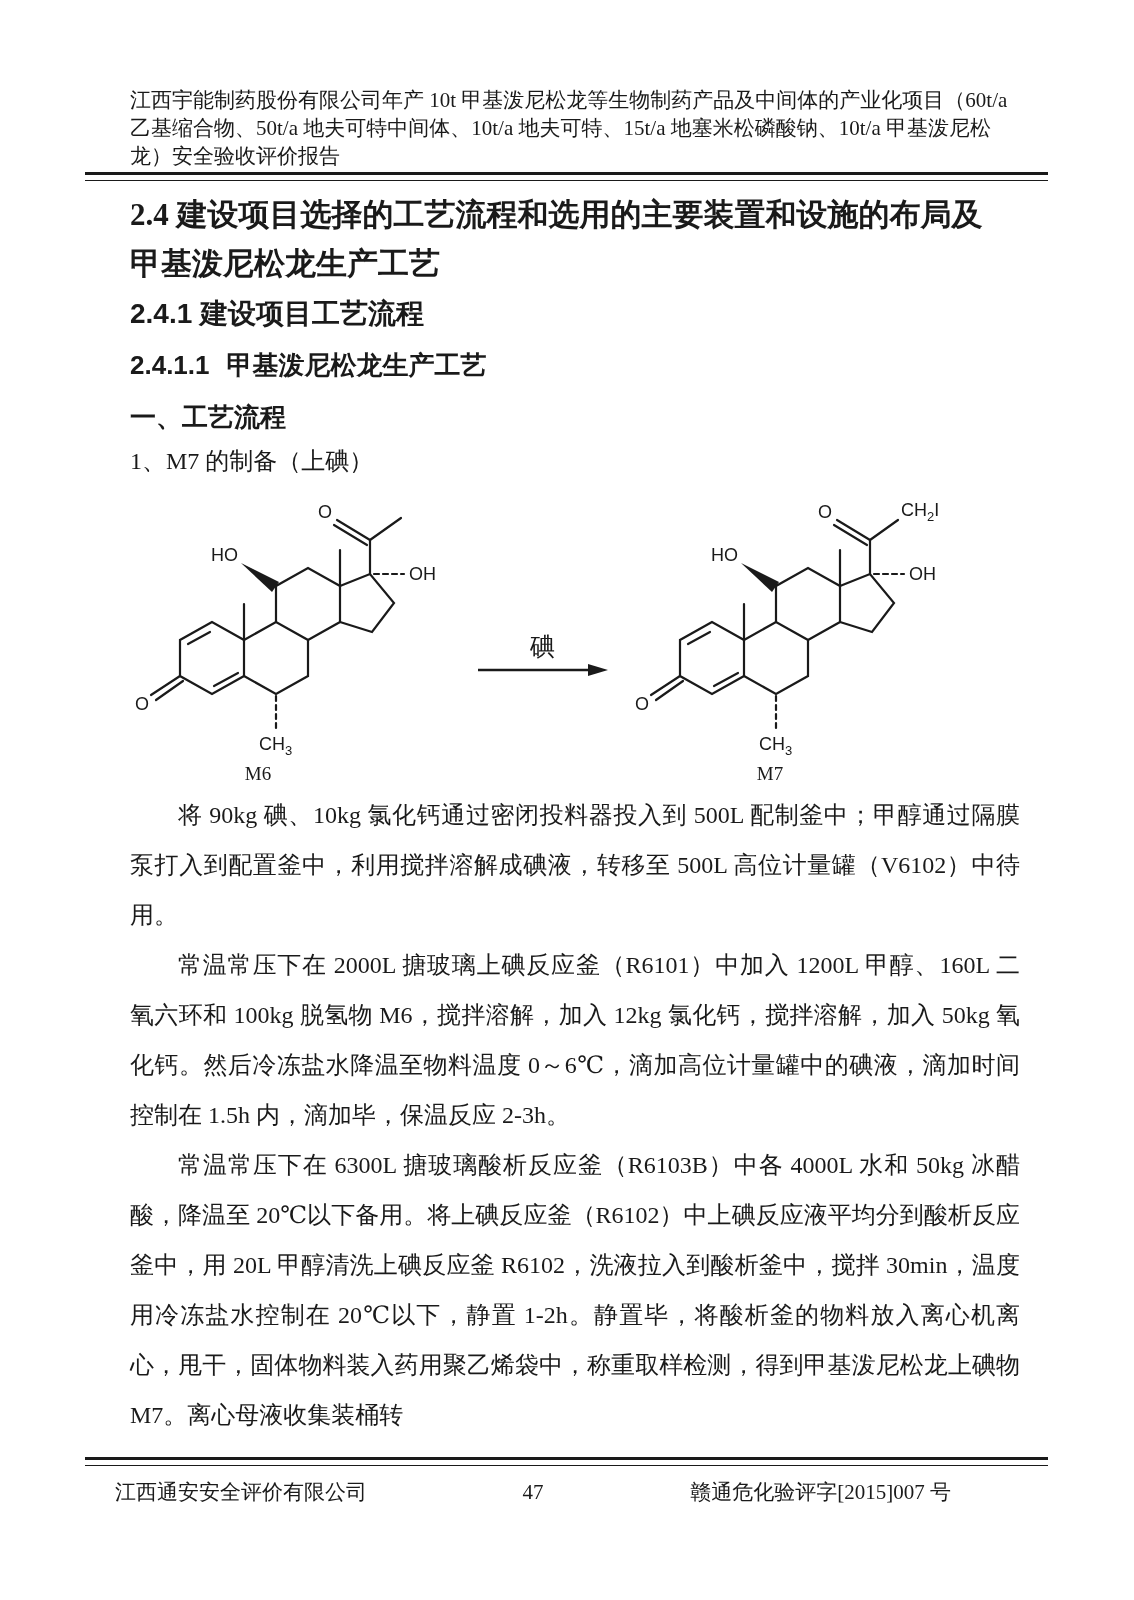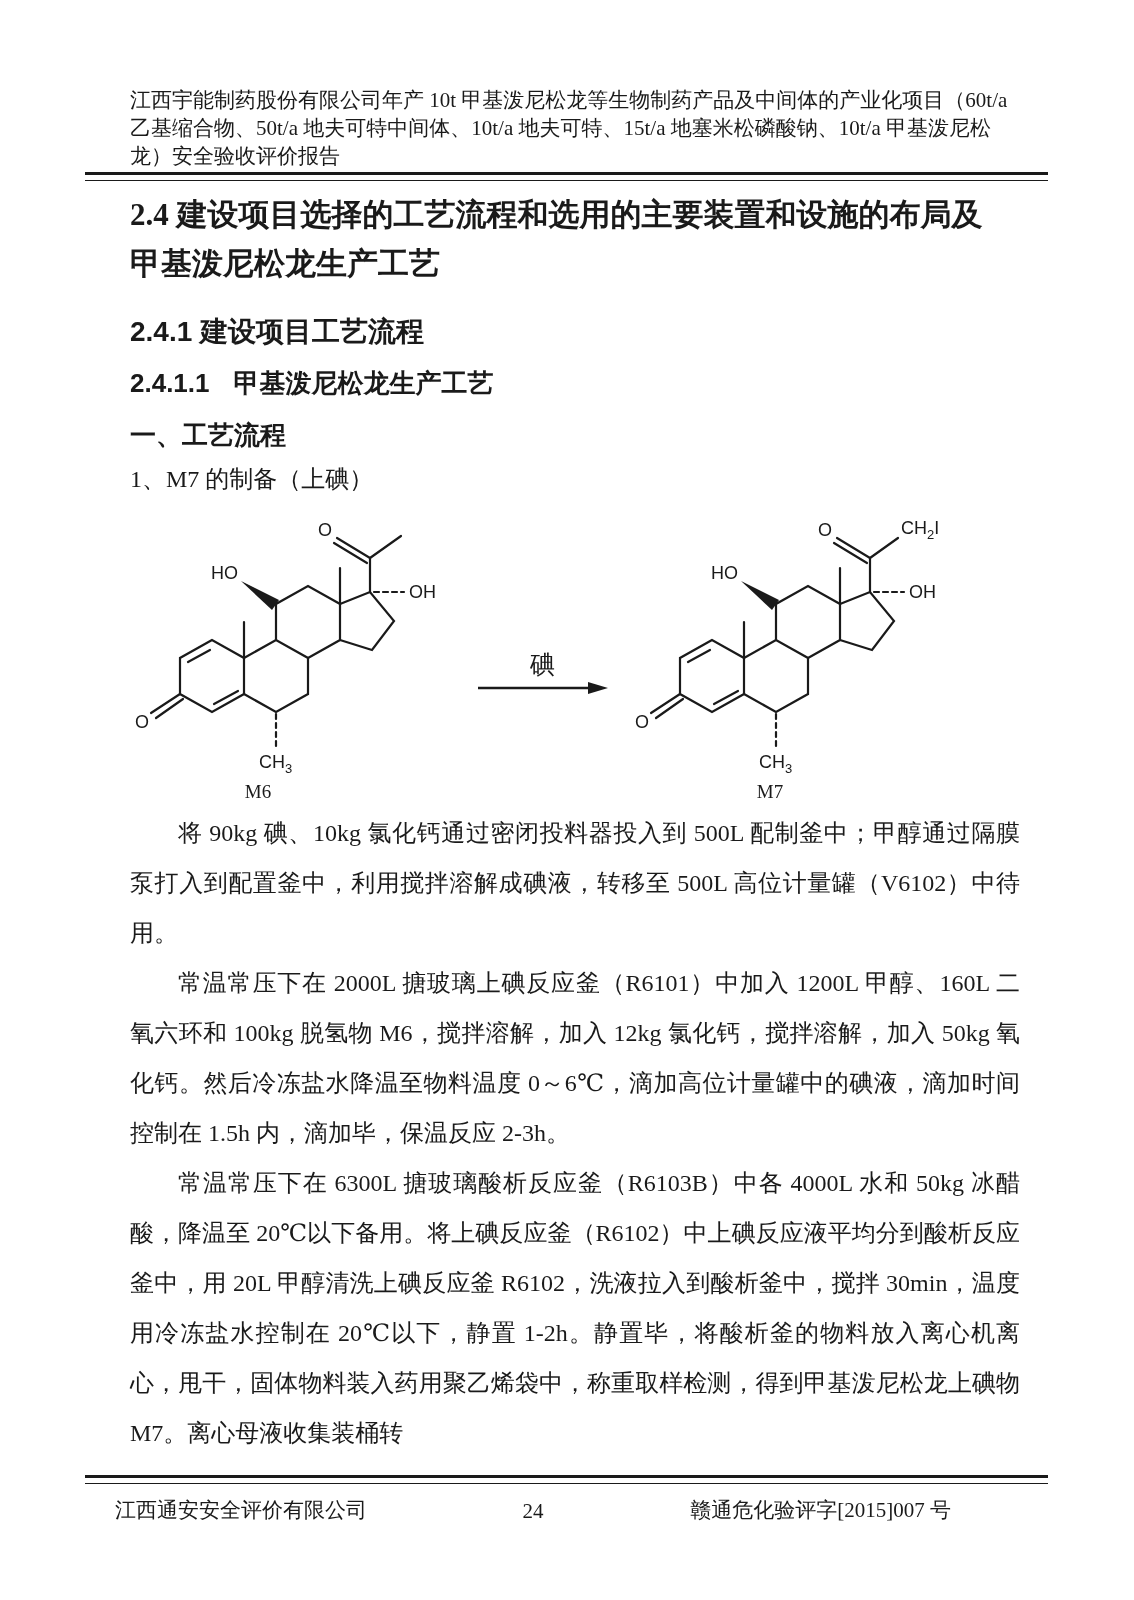--- a/index.html
+++ b/index.html
@@ -7,39 +7,39 @@
        font-family:"Liberation Serif","DejaVu Serif",serif;color:#1a1a1a;}
   .page{padding:86px 114px 0 130px;}
   
   .doc-header{font-size:21px;line-height:28px;text-align:left;}
   .rule{height:5px;border-top:3px solid #1a1a1a;border-bottom:1px solid #1a1a1a;
         width:963px;margin-left:-45px;}
   .rule.top{margin-top:2px;}
   
   .h24{font-size:31px;font-weight:bold;line-height:49px;margin-top:9px;
        font-family:"Liberation Serif","DejaVu Serif",serif;}
-  .h241{font-size:28px;font-weight:bold;line-height:36px;margin-top:26px;
+  .h241{font-size:28px;font-weight:bold;line-height:36px;margin-top:8px;
         font-family:"Liberation Sans","DejaVu Sans",sans-serif;}
   .h2411{font-size:26px;font-weight:bold;line-height:34px;margin-top:16px;
          font-family:"Liberation Sans","DejaVu Sans",sans-serif;}
-  .h2411 .num{margin-right:24px;}
+  .h2411 .num{margin-right:17px;}
   .sec1{font-size:26px;font-weight:bold;line-height:34px;margin-top:18px;
         font-family:"Liberation Sans","DejaVu Sans",sans-serif;}
   .step1{font-size:24px;line-height:34px;margin-top:10px;}
   
   .figure{display:flex;align-items:flex-start;margin-left:-10px;margin-top:4px;height:308px;}
   .arrow-block{width:155px;margin-top:150px;display:flex;flex-direction:column;
                align-items:center;}
   .reagent{font-size:25px;line-height:30px;}
   
   .body-text p{font-size:24px;line-height:50px;margin:0;text-indent:2em;
                text-align:justify;}
   
   .footer-rule{margin-top:17px;}
-  .doc-footer{display:flex;align-items:flex-end;margin-left:-15px;width:906px;
+  .doc-footer{display:flex;align-items:center;margin-left:-15px;width:906px;
               padding-top:12px;font-size:21px;}
   .doc-footer .left{flex:1;}
   .doc-footer .right{flex:1;text-align:right;padding-right:70px;}
   svg text{font-family:"Liberation Sans","DejaVu Sans",sans-serif;font-size:18px;
            fill:#1a1a1a;}
   svg text.mol-label{font-family:"Liberation Serif","DejaVu Serif",serif;font-size:19px;}
 </style>
 </head>
 <body>
 
@@ -139,17 +139,17 @@
   <div class="body-text">
     <p>将 90kg 碘、10kg 氯化钙通过密闭投料器投入到 500L 配制釜中；甲醇通过隔膜泵打入到配置釜中，利用搅拌溶解成碘液，转移至 500L 高位计量罐（V6102）中待用。</p>
     <p>常温常压下在 2000L 搪玻璃上碘反应釜（R6101）中加入 1200L 甲醇、160L 二氧六环和 100kg 脱氢物 M6，搅拌溶解，加入 12kg 氯化钙，搅拌溶解，加入 50kg 氧化钙。然后冷冻盐水降温至物料温度 0～6℃，滴加高位计量罐中的碘液，滴加时间控制在 1.5h 内，滴加毕，保温反应 2-3h。</p>
     <p>常温常压下在 6300L 搪玻璃酸析反应釜（R6103B）中各 4000L 水和 50kg 冰醋酸，降温至 20℃以下备用。将上碘反应釜（R6102）中上碘反应液平均分到酸析反应釜中，用 20L 甲醇清洗上碘反应釜 R6102，洗液拉入到酸析釜中，搅拌 30min，温度用冷冻盐水控制在 20℃以下，静置 1-2h。静置毕，将酸析釜的物料放入离心机离心，甩干，固体物料装入药用聚乙烯袋中，称重取样检测，得到甲基泼尼松龙上碘物 M7。离心母液收集装桶转</p>
   </div>
 
   <div class="rule footer-rule"></div>
 
   <div class="doc-footer">
     <span class="left">江西通安安全评价有限公司</span>
-    <span class="center">24</span>
+    <span class="center">47</span>
     <span class="right">赣通危化验评字[2015]007 号</span>
   </div>
 
 </div>
 
 </body></html>

